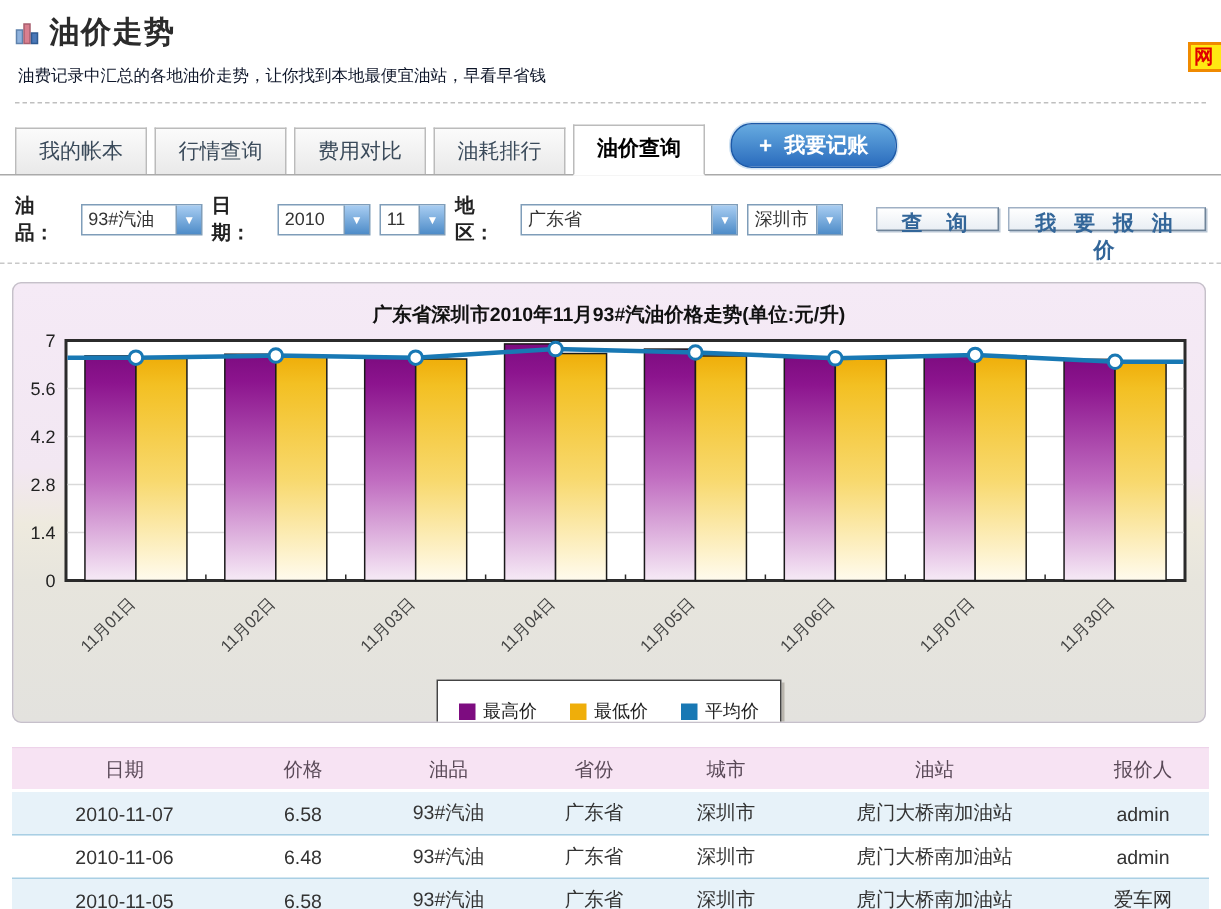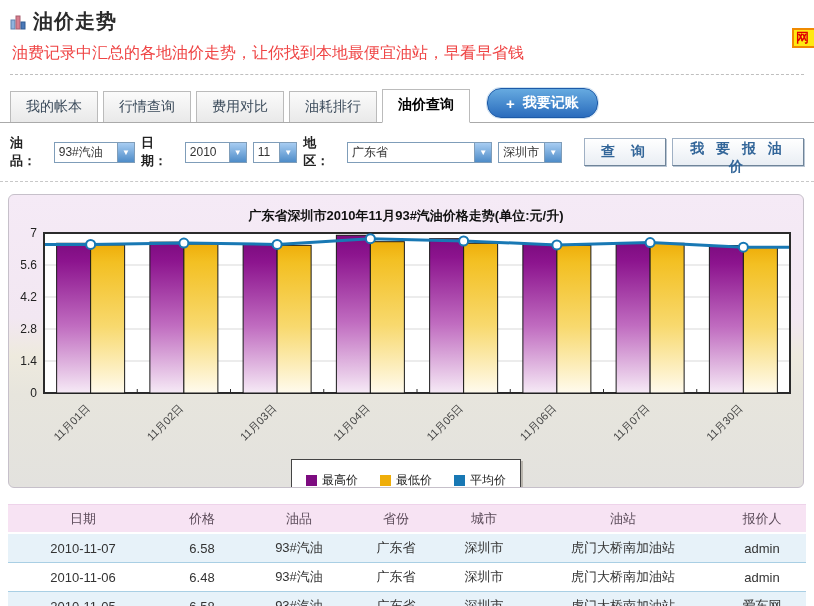--- a/index.html
+++ b/index.html
@@ -2,21 +2,21 @@
 <html><head>
 <meta charset="utf-8">
 <style>
   html,body{margin:0;padding:0;background:#fff;font-family:"Liberation Sans","DejaVu Sans",sans-serif;}
   #app{width:814px;height:606px;position:relative;overflow:hidden;background:#fff;font-size:12px;color:#333;}
 
   
   .header{padding:8px 10px 12px 10px;border-radius:27px;}
   .title-row{display:flex;align-items:center;gap:6px;height:26px;}
   .page-title{font-size:20px;font-weight:bold;color:#2b2b2b;letter-spacing:1px;}
-  .subtitle{color:#ef4444;font-size:16px;margin:9px 0 0 2px;}
+  .subtitle{color:#0f172a;font-size:11px;margin:9px 0 0 2px;}
   .dashed-sep{border:none;border-top:1px dashed #bfbfbf;margin:10px 0 0 0;}
   .corner-badge{position:absolute;top:28px;right:-26px;width:42px;height:16px;background:#ffe912;
     border:2px solid #f08a00;color:#e00000;font-weight:bold;font-size:13px;line-height:16px;padding-left:2px;}
 
   
   .tabbar{display:flex;align-items:flex-end;padding:10px 10px 0 10px;border-bottom:1px solid #aaa;height:36px;box-sizing:border-box;}
   .tab{padding:6px 15px 6px 15px;margin-right:5px;border:1px solid #bbb;border-bottom:none;
     background:linear-gradient(#fbfbfb,#e9e9e9);color:#3a4a5a;font-size:14px;cursor:pointer;}
   .tab.active{background:#fff;font-weight:bold;color:#000;position:relative;margin-bottom:-1px;padding-bottom:8px;border-bottom:1px solid #fff;}
   .record-btn{margin:0 0 4px 12px;display:inline-flex;align-items:center;gap:8px;
@@ -27,21 +27,21 @@
   
   .filterbar{display:flex;align-items:center;padding:11px 10px;border-bottom:1px dashed #c8c8c8;gap:6px;}
   .flabel{font-weight:bold;font-size:13px;color:#222;}
   .sel{position:relative;display:inline-block;}
   .sel select{appearance:none;-webkit-appearance:none;border:1px solid #7f9db9;background:#fff;color:#333;
     font-size:12px;height:21px;padding:0 20px 0 4px;border-radius:0;width:100%;}
   .sel::after{content:"▼";position:absolute;top:1px;right:1px;bottom:1px;width:16px;
     background:linear-gradient(#a8cdf2,#4e8cc8);color:#fff;font-size:8px;display:flex;align-items:center;justify-content:center;pointer-events:none;border-left:1px solid #7f9db9;}
   .w-fuel{width:84px;} .w-year{width:64px;} .w-month{width:46px;} .w-prov{width:150px;} .w-city{width:66px;}
   .bevel-btn{background:linear-gradient(#ffffff,#e9eef4);border:1px solid #9fb0c4;border-bottom-color:#6f8499;border-right-color:#6f8499;
-    box-shadow:1px 1px 0 #b9c6d4;color:#336699;font-weight:bold;font-size:14px;height:28px;cursor:pointer;}
+    box-shadow:1px 1px 0 #b9c6d4;color:#336699;font-weight:bold;font-size:14px;height:16px;cursor:pointer;}
   .query-btn{width:84px;margin-left:16px;letter-spacing:6px;padding-left:8px;}
   .report-btn{margin-left:auto;width:136px;letter-spacing:4px;padding-left:6px;}
 
   
   .panel{margin:12px 8px 0 8px;width:796px;height:294px;box-sizing:border-box;border:1px solid #c6c0ca;border-radius:6px;
     background:linear-gradient(180deg,#f5eaf6 0%,#f2e7f2 42%,#eeeade 55%,#e7e5dd 68%,#e3e2de 100%);overflow:hidden;}
   .chart-title{text-align:center;font-weight:bold;font-size:13px;color:#111;margin-top:12px;}
   #chart-svg{display:block;margin-top:2px;}
   .legend{display:flex;justify-content:center;margin-top:0px;}
   .legend-box{display:inline-flex;gap:22px;background:#fff;border:1px solid #444;box-shadow:2px 2px 0 #b9b5ad;padding:12px 14px;}

